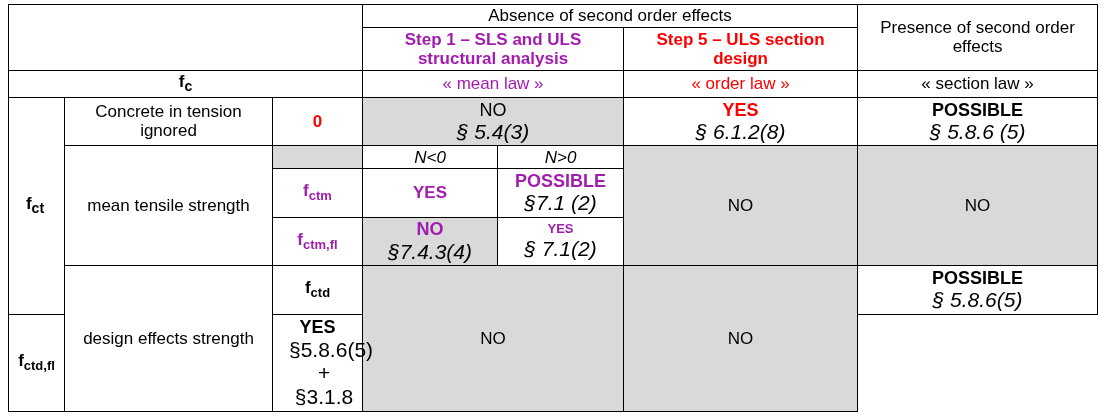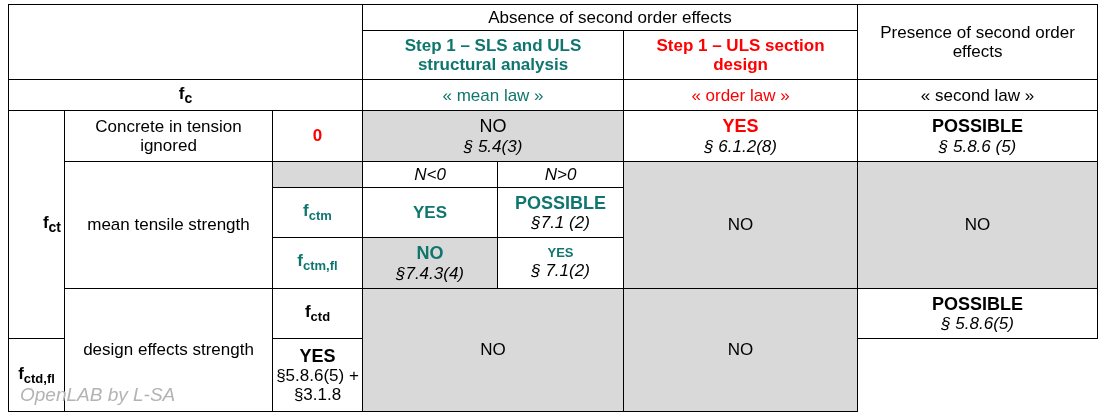--- a/index.html
+++ b/index.html
@@ -24,30 +24,30 @@
   table.grid td{
     border:1.6px solid #000;
     text-align:center;
     vertical-align:middle;
     padding:1px 3px;
     line-height:1.12;
     background:#ffffff;
     font-size:17px;
   }
   
-  .blue{color:#0f766e;}
+  .blue{color:#a21caf;}
   .red{color:#ff0000;}
   .black{color:#000000;}
   .grey{background:#d9d9d9 !important;}
-  .plain{font-weight:normal;}
+  .plain{font-weight:normal;margin-left:13px;}
   .hdr-plain{font-size:18px;font-weight:normal;}
   .hdr-bold{font-size:18px;font-weight:bold;}
   .law{font-size:17px;font-weight:normal;}
   .cellbig{font-size:18px;font-weight:bold;}
-  .cellref{font-size:17px;font-style:italic;font-weight:normal;}
+  .cellref{font-size:21px;font-style:italic;font-weight:normal;}
   .cellno{font-size:18px;font-weight:normal;}
   .sub{font-size:17px;font-style:italic;font-weight:normal;}
   .rowlbl{font-size:18px;font-weight:normal;}
   .symbol{font-size:19px;font-weight:bold;}
   .symbol sub{font-size:13px;font-weight:bold;}
   .leftsym{font-size:20px;font-weight:bold;text-align:left;padding-left:14px;}
   .leftsym sub{font-size:14px;}
   .tiny-yes{font-size:13px;font-weight:bold;}
   .l2{line-height:1.18;}
   .wm{
@@ -81,32 +81,32 @@
 
     <tbody>
         <tr>
       <td rowspan="2" colspan="3"></td>
       <td colspan="3" class="hdr-plain">Absence of second order effects</td>
       <td rowspan="2" class="hdr-plain l2">Presence of second order effects</td>
     </tr>
 
     <tr>
       <td colspan="2" class="hdr-bold blue l2">Step 1 – SLS and ULS structural analysis</td>
-      <td class="hdr-bold red l2">Step 1 – ULS section design</td>
+      <td class="hdr-bold red l2">Step 5 – ULS section design</td>
     </tr>
 
     <tr>
       <td colspan="3" class="leftsym"><span>f</span><sub>c</sub></td>
       <td colspan="2" class="law blue">« mean law »</td>
       <td class="law red">« order law »</td>
-      <td class="law black">« second law »</td>
+      <td class="law black">« section law »</td>
     </tr>
 
     <tr>
-      <td rowspan="5" class="leftsym" style="text-align:right;padding-left:0;"><span>f</span><sub>ct</sub></td>
+      <td rowspan="5" class="leftsym" style="text-align:center;padding-left:0;"><span>f</span><sub>ct</sub></td>
       <td class="rowlbl l2">Concrete in tension ignored</td>
       <td class="cellbig red">0</td>
       <td colspan="2" class="grey stack">
         <div class="cellno">NO</div>
         <div class="cellref">§ 5.4(3)</div>
       </td>
       <td class="stack">
         <div class="cellbig red">YES</div>
         <div class="cellref">§ 6.1.2(8)</div>
       </td>
@@ -161,14 +161,13 @@
       <td class="symbol black"><span>f</span><sub>ctd,fl</sub></td>
       <td class="stack">
         <div class="cellbig black">YES</div>
         <div class="cellref plain" style="font-style:normal;">§5.8.6(5) + §3.1.8</div>
       </td>
     </tr>
 
   </tbody>
     </table>
 
-  <div class="wm">OpenLAB by L-SA</div>
 </div>
 
 </body></html>

